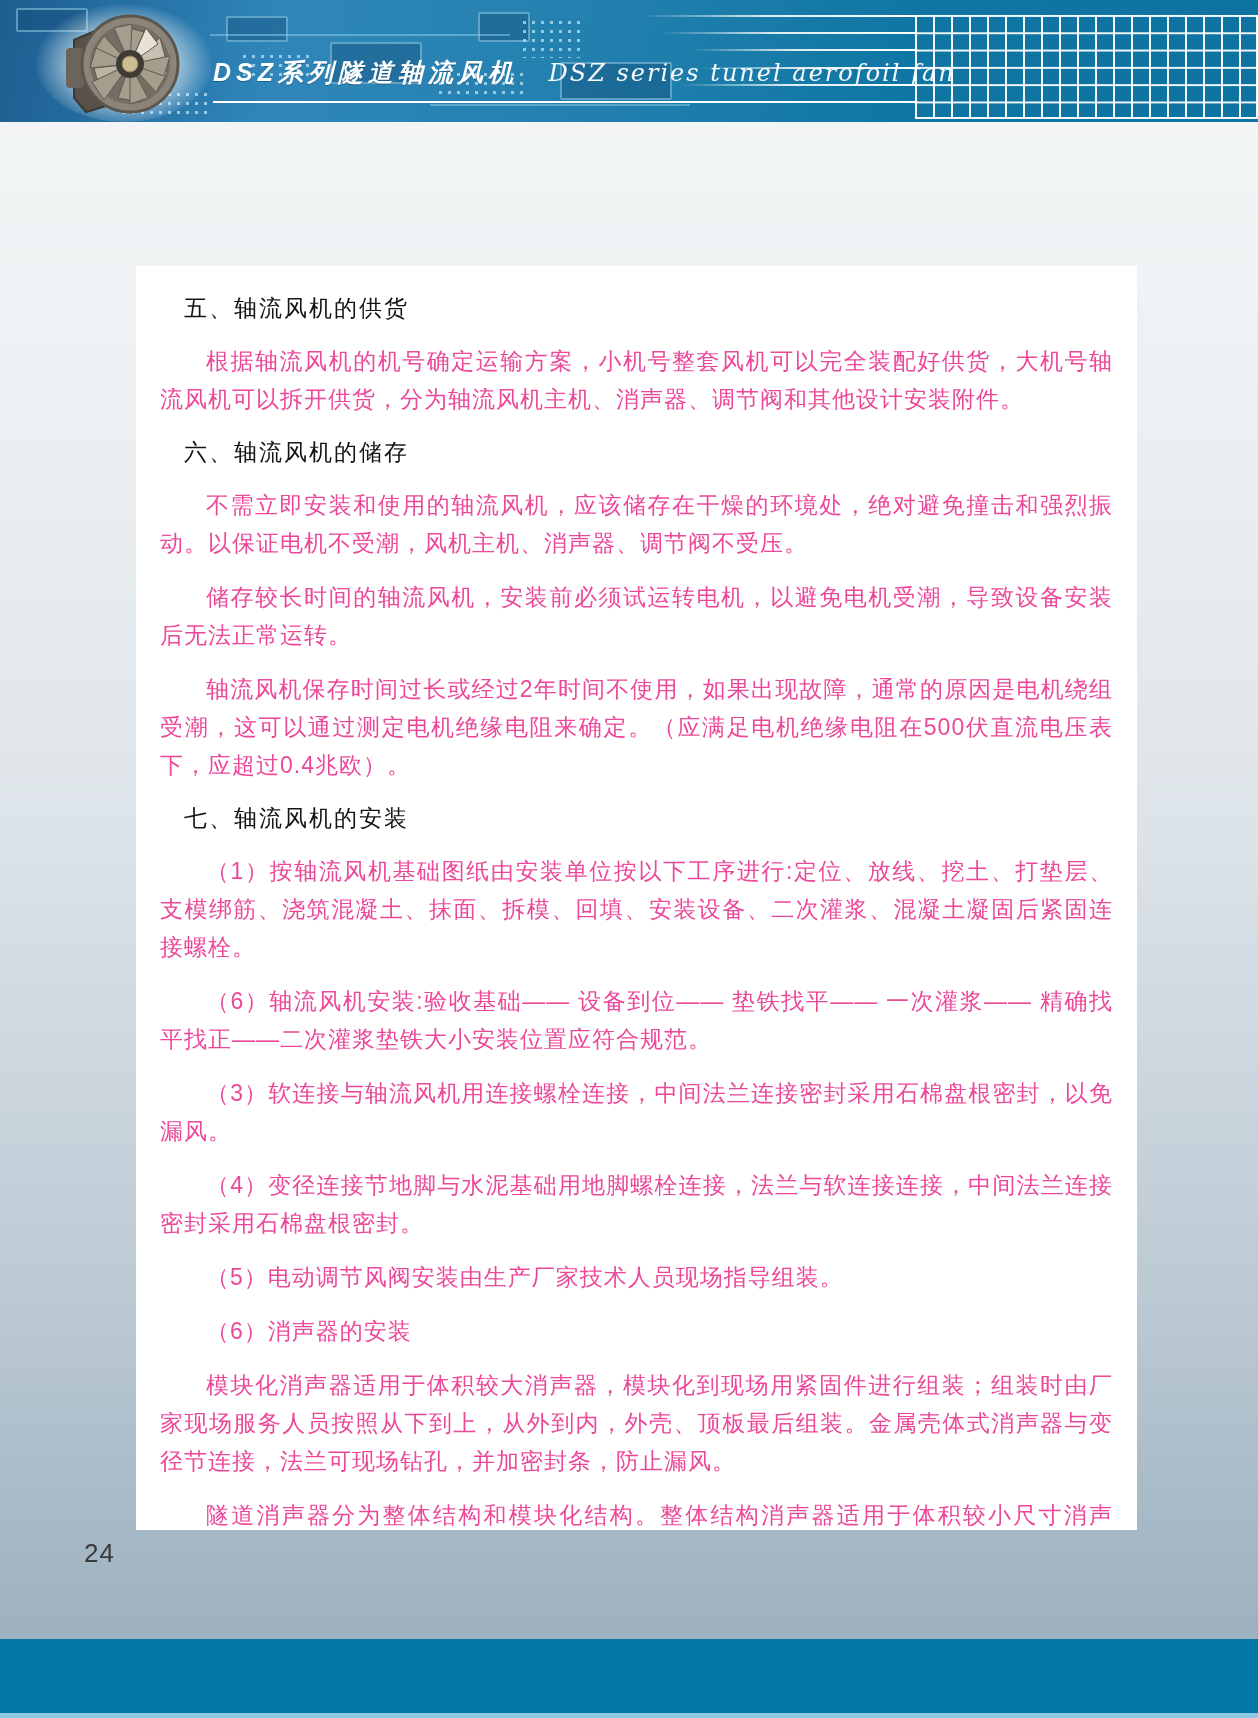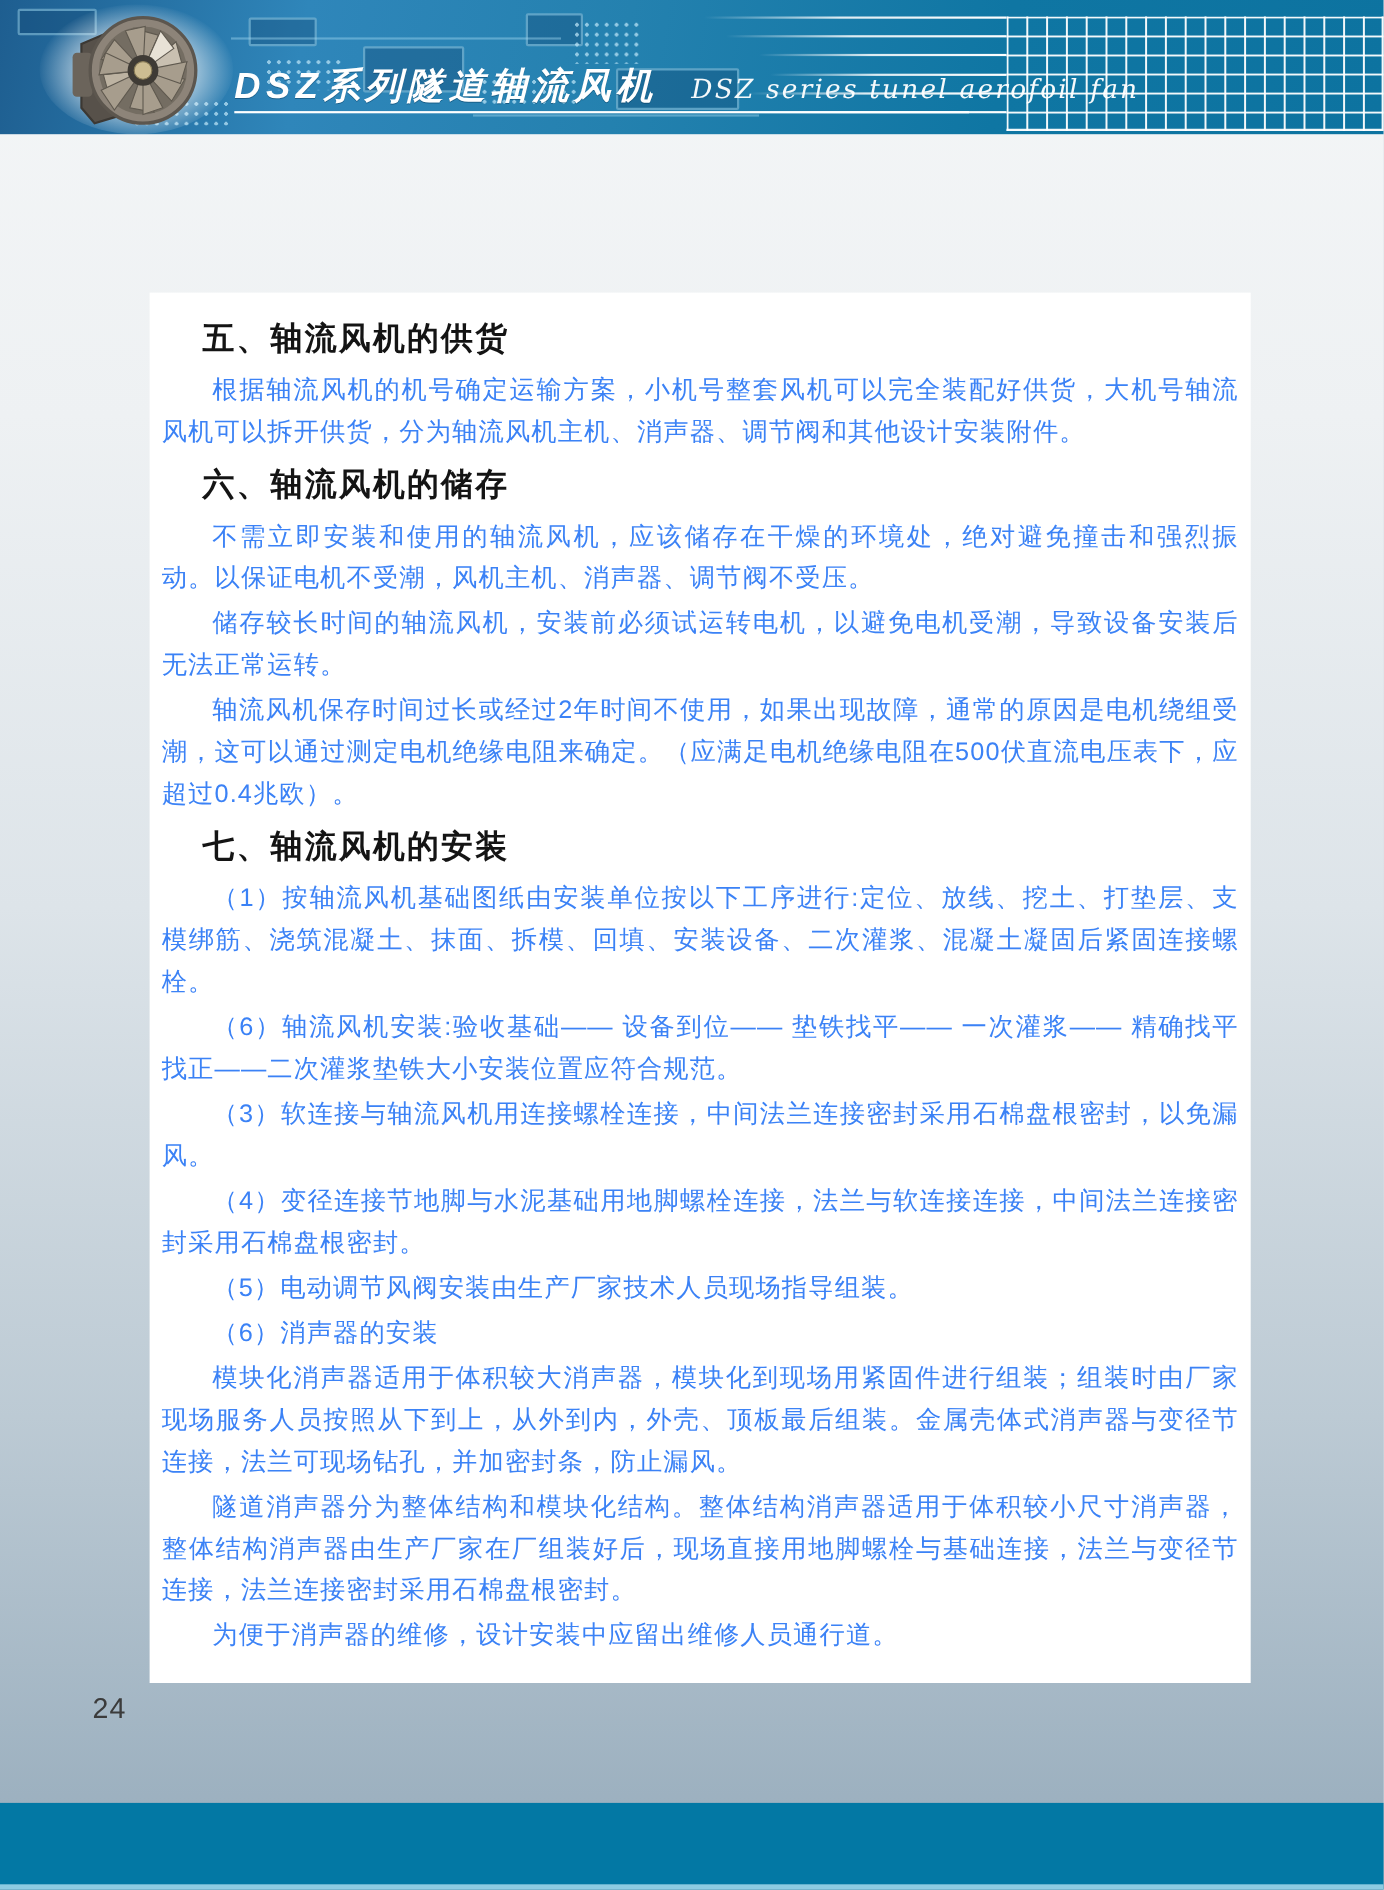--- a/index.html
+++ b/index.html
@@ -26,47 +26,47 @@
   }
   .trace { position:absolute; height:2px; background:rgba(160,215,240,.45); }
 
   .fan-glow {
     position:absolute; left:36px; top:4px; width:176px; height:118px; border-radius:50%;
     background:radial-gradient(ellipse at 50% 52%, rgba(255,255,255,.95) 0%, rgba(255,255,255,.55) 42%, rgba(255,255,255,0) 72%);
   }
   .fan-svg { position:absolute; left:52px; top:10px; }
 
   .header-titles { position:absolute; left:213px; top:56px; white-space:nowrap; color:#ffffff; }
-  .title-cn { display:inline-block; font-size:33px; font-weight:bold; font-style:italic; letter-spacing:5px; text-shadow:0 1px 0 rgba(0,40,70,.4); }
+  .title-cn { display:inline-block; font-size:25px; font-weight:bold; font-style:italic; letter-spacing:5px; text-shadow:0 1px 0 rgba(0,40,70,.4); }
   .title-en { display:inline-block; font-size:24px; font-style:italic; font-family:"DejaVu Serif", serif; letter-spacing:2px; margin-left:26px; opacity:.96; }
   .header-underline { position:absolute; left:213px; top:101px; width:668px; height:2px; background:#ffffff; }
 
   .hline { position:absolute; height:2px; background:linear-gradient(90deg, rgba(255,255,255,0) 0%, rgba(255,255,255,.85) 45%, #ffffff 100%); }
   .grid {
     position:absolute; left:915px; top:15px; width:343px; height:104px;
     background-image:
       linear-gradient(to right, rgba(255,255,255,.95) 2px, transparent 2px),
       linear-gradient(to bottom, rgba(255,255,255,.95) 2px, transparent 2px);
     background-size:18px 17.3px;
     border-right:2px solid rgba(255,255,255,.95);
     border-bottom:2px solid rgba(255,255,255,.95);
   }
 
   
   .doc {
     position:absolute; left:136px; top:266px; width:1001px; height:1264px;
     background:#ffffff; padding:12px 8px 0 8px; overflow:hidden;
   }
   .doc h2 {
-    font-size:29px; line-height:36px; font-weight:bold; color:#141414;
+    font-size:23px; line-height:36px; font-weight:normal; color:#141414;
     letter-spacing:2px; margin:12px 0 9px 0; text-indent:40px;
   }
   .doc p {
-    font-size:23px; line-height:38px; color:#3b82f6; letter-spacing:1px;
-    text-indent:2em; text-align:justify; margin:3px;
+    font-size:23px; line-height:38px; color:#ec4899; letter-spacing:1px;
+    text-indent:2em; text-align:justify; margin:16px;
   }
 
   .page-number {
     position:absolute; left:84px; top:1538px;
     font-size:26px; color:#3b3b3b; letter-spacing:1px;
   }
 
   
   .footer {
     position:absolute; left:0; bottom:0; width:1258px; height:79px;

